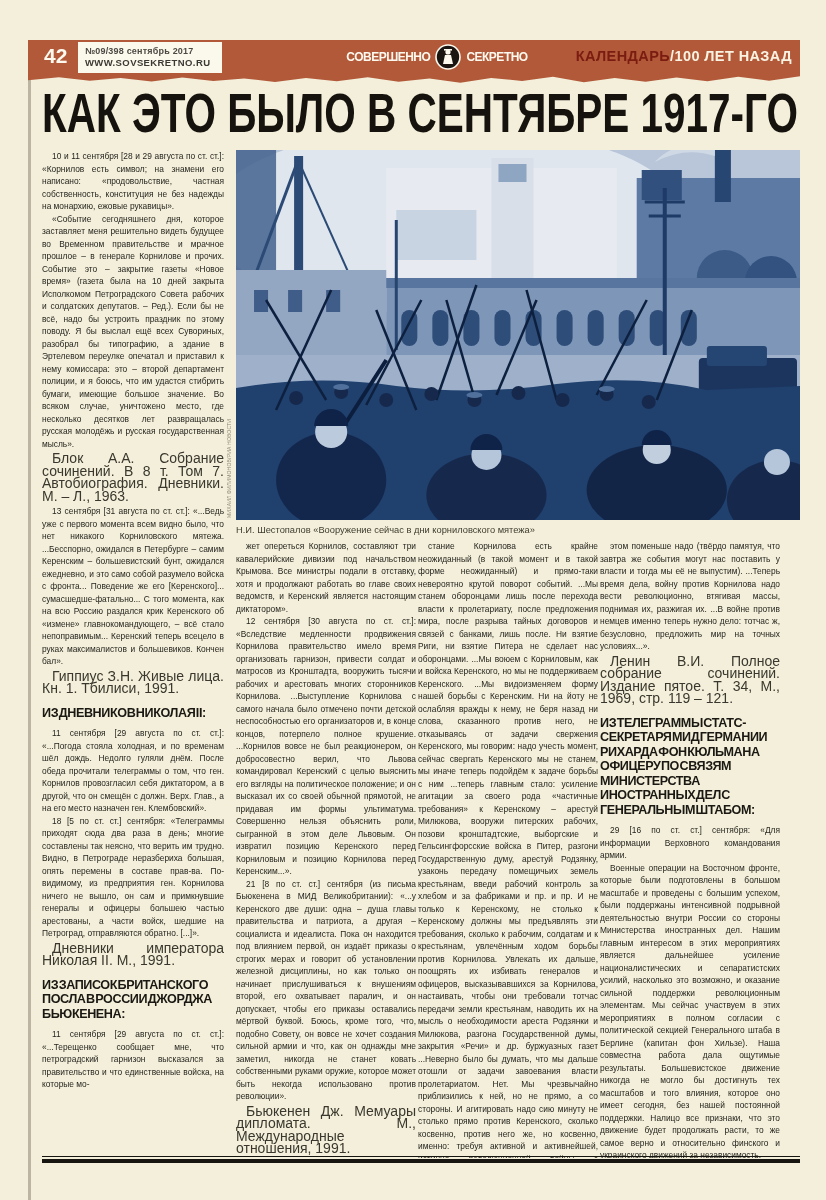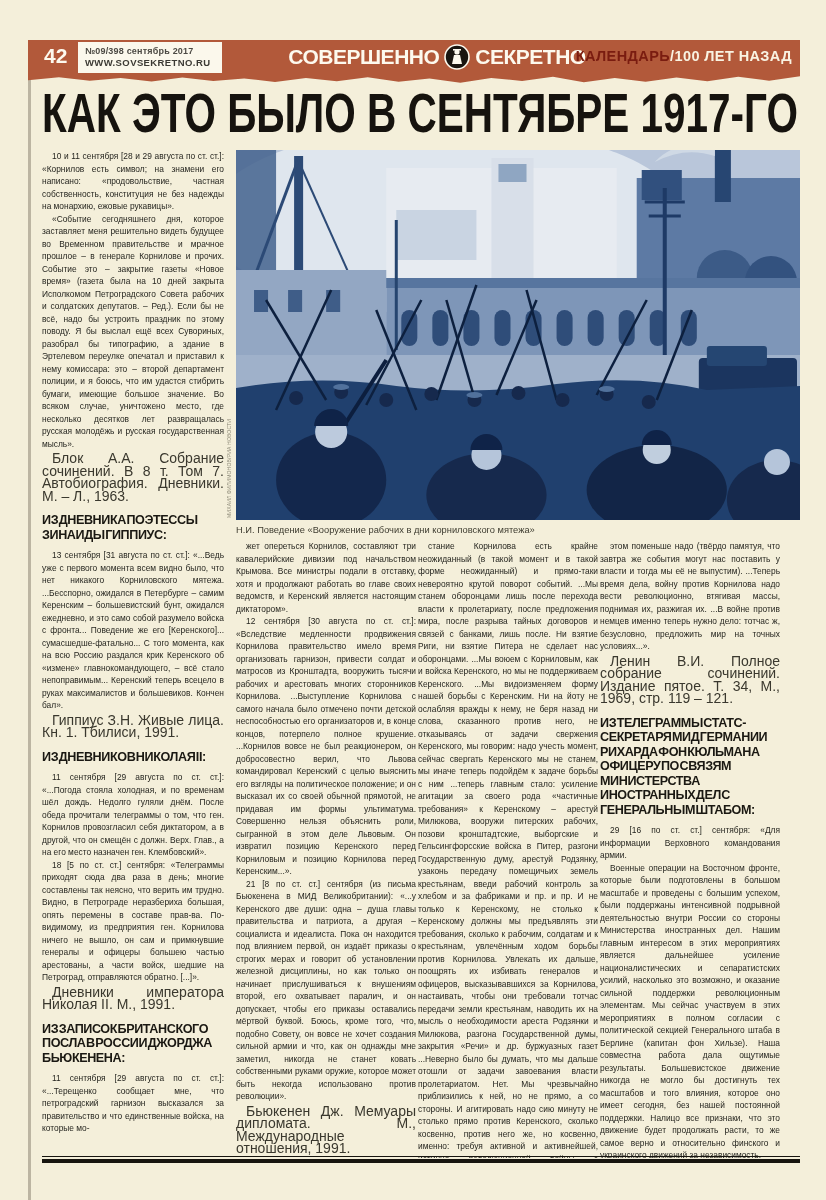--- a/index.html
+++ b/index.html
@@ -18,21 +18,21 @@
     background:#b2593a;
     clip-path:polygon(0 0,100% 0,100% 30%,96% 70%,92% 35%,88% 75%,84% 40%,80% 80%,76% 45%,72% 85%,68% 35%,64% 72%,60% 45%,56% 88%,52% 50%,48% 80%,44% 38%,40% 76%,36% 45%,32% 82%,28% 50%,24% 72%,20% 40%,16% 78%,12% 46%,8% 70%,4% 38%,0 66%); }
   .pageno { position:absolute; left:16px; top:4px; color:#fdf9ee;
     font-size:21px; font-weight:700; }
   .issue-box { position:absolute; left:50px; top:2px; width:144px; height:32px;
     background:#fbf8ec; padding:3px 7px; box-sizing:border-box; }
   .issue-line { font-size:9px; font-weight:600; color:#4c4a44; line-height:12px; letter-spacing:.2px; }
   .issue-site { font-size:9.5px; font-weight:700; color:#3c3a34; line-height:12px; letter-spacing:.4px; }
   .logo { position:absolute; left:254px; top:3px; width:310px; height:28px;
     display:flex; align-items:center; justify-content:center; gap:5px; }
-  .logo-word { color:#fdf9ee; font-size:21px; font-weight:800; letter-spacing:-0.5px; }
+  .logo-word { color:#fdf9ee; font-size:12px; font-weight:800; letter-spacing:-0.5px; }
   .logo-emblem { flex:0 0 auto; }
   .rubric { position:absolute; right:8px; top:8px; font-size:14.5px; font-weight:700; letter-spacing:.4px; }
   .rubric-main { color:#7a1c10; }
   .rubric-sub  { color:#f9f3e2; }
 
   
   .headline { position:absolute; left:42px; right:28px; top:84px; height:58px; margin:0; }
   .headline svg { display:block; }
 
   
@@ -92,21 +92,20 @@
     <svg width="760" height="58" viewBox="0 0 760 58">
       <text x="0" y="48" font-family="Liberation Sans, sans-serif" font-weight="bold" font-size="55" fill="#16130e" textLength="756" lengthAdjust="spacingAndGlyphs">КАК ЭТО БЫЛО В СЕНТЯБРЕ 1917-ГО</text>
     </svg>
   </h1>
 
   <main class="content">
     <section class="col">
         <p class="para">10 и 11 сентября [28 и 29 августа по ст. ст.]: «Корнилов есть символ; на знамени его написано: «продовольствие, частная собственность, конституция не без надежды на монархию, ежовые рукавицы».</p>
         <p class="para">«Событие сегодняшнего дня, которое заставляет меня решительно видеть будущее во Временном правительстве и мрачное прошлое – в генерале Корнилове и прочих. Событие это – закрытие газеты «Новое время» (газета была на 10 дней закрыта Исполкомом Петроградского Совета рабочих и солдатских депутатов. – Ред.). Если бы не всё, надо бы устроить праздник по этому поводу. Я бы выслал ещё всех Сувориных, разобрал бы типографию, а здание в Эртелевом переулке опечатал и приставил к нему комиссара: это – второй департамент полиции, и я боюсь, что им удастся стибрить бумаги, имеющие большое значение. Во всяком случае, уничтожено место, где несколько десятков лет развращалась русская молодёжь и русская государственная мысль».</p>
         <p class="source">Блок А.А. Собрание сочинений. В 8 т. Том 7. Автобиография. Дневники. М. – Л., 1963.</p>
-        <h3 class="heading">ИЗ ДНЕВНИКА ПОЭТЕССЫ ЗИНАИДЫ ГИППИУС:</h3>
         <p class="para">13 сентября [31 августа по ст. ст.]: «...Ведь уже с первого момента всем видно было, что нет никакого Корниловского мятежа. ...Бесспорно, ожидался в Петербурге – самим Керенским – большевистский бунт, ожидался ежедневно, и это само собой разумело войска с фронта... Поведение же его [Керенского]... сумасшедше-фатально... С того момента, как на всю Россию раздался крик Керенского об «измене» главнокомандующего, – всё стало непоправимым... Керенский теперь всецело в руках максималистов и большевиков. Кончен бал».</p>
         <p class="source">Гиппиус З.Н. Живые лица. Кн. 1. Тбилиси, 1991.</p>
         <h3 class="heading">ИЗ ДНЕВНИКОВ НИКОЛАЯ II:</h3>
         <p class="para">11 сентября [29 августа по ст. ст.]: «...Погода стояла холодная, и по временам шёл дождь. Недолго гуляли днём. После обеда прочитали телеграммы о том, что ген. Корнилов провозгласил себя диктатором, а в другой, что он смещён с должн. Верх. Глав., а на его место назначен ген. Клембовский».</p>
         <p class="para">18 [5 по ст. ст.] сентября: «Телеграммы приходят сюда два раза в день; многие составлены так неясно, что верить им трудно. Видно, в Петрограде неразбериха большая, опять перемены в составе прав-ва. По-видимому, из предприятия ген. Корнилова ничего не вышло, он сам и примкнувшие генералы и офицеры большею частью арестованы, а части войск, шедшие на Петроград, отправляются обратно. [...]».</p>
         <p class="source">Дневники императора Николая II. М., 1991.</p>
         <h3 class="heading">ИЗ ЗАПИСОК БРИТАНСКОГО ПОСЛА В РОССИИ ДЖОРДЖА БЬЮКЕНЕНА:</h3>
         <p class="para">11 сентября [29 августа по ст. ст.]: «...Терещенко сообщает мне, что петроградский гарнизон высказался за правительство и что единственные войска, на которые мо-</p>
       </section>
 
@@ -184,21 +183,21 @@
           <ellipse cx="250" cy="345" rx="60" ry="42" fill="#16294d"></ellipse>
           <circle cx="250" cy="305" r="15" fill="#b5c5da"></circle>
           <path d="M234 300 a16 16 0 0 1 32 0 z" fill="#0f2348"></path>
           <ellipse cx="420" cy="340" rx="70" ry="45" fill="#122547"></ellipse>
           <circle cx="420" cy="300" r="14" fill="#c0cede"></circle>
           <path d="M405 295 a15 15 0 0 1 30 0 z" fill="#0f2348"></path>
           <ellipse cx="540" cy="350" rx="50" ry="40" fill="#16294d"></ellipse>
           <circle cx="540" cy="312" r="13" fill="#b5c5da"></circle>
         </svg>
       </figure>
-      <figcaption class="caption">Н.И. Поведение «Вооружение рабочих в дни корниловского мятежа»</figcaption>
+      <figcaption class="caption">Н.И. Шестопалов «Вооружение сейчас в дни корниловского мятежа»</figcaption>
       <div class="threecols">
         <section class="col">
             <p class="para">жет опереться Корнилов, составляют три кавалерийские дивизии под начальством Крымова. Все министры подали в отставку, хотя и продолжают работать во главе своих ведомств, и Керенский является настоящим диктатором».</p>
             <p class="para">12 сентября [30 августа по ст. ст.]: «Вследствие медленности продвижения Корнилова правительство имело время организовать гарнизон, привести солдат и матросов из Кронштадта, вооружить тысячи рабочих и арестовать многих сторонников Корнилова. ...Выступление Корнилова с самого начала было отмечено почти детской неспособностью его организаторов и, в конце концов, потерпело полное крушение. ...Корнилов вовсе не был реакционером, он добросовестно верил, что Львова командировал Керенский с целью выяснить его взгляды на политическое положение; и он высказал их со своей обычной прямотой, не придавая им формы ультиматума. Совершенно нельзя объяснить роли, сыгранной в этом деле Львовым. Он извратил позицию Керенского перед Корниловым и позицию Корнилова перед Керенским...».</p>
             <p class="para">21 [8 по ст. ст.] сентября (из письма Бьюкенена в МИД Великобритании): «...у Керенского две души: одна – душа главы правительства и патриота, а другая – социалиста и идеалиста. Пока он находится под влиянием первой, он издаёт приказы о строгих мерах и говорит об установлении железной дисциплины, но как только он начинает прислушиваться к внушениям второй, его охватывает паралич, и он допускает, чтобы его приказы оставались мёртвой буквой. Боюсь, кроме того, что, подобно Совету, он вовсе не хочет создания сильной армии и что, как он однажды мне заметил, никогда не станет ковать собственными руками оружие, которое может быть некогда использовано против революции».</p>
             <p class="source">Бьюкенен Дж. Мемуары дипломата. М., Международные отношения, 1991.</p>
             <h3 class="heading">ИЗ ПИСЬМА В.И. ЛЕНИНА:</h3>
           </section>
         <section class="col">
             <p class="para">стание Корнилова есть крайне неожиданный (в такой момент и в такой форме неожиданный) и прямо-таки невероятно крутой поворот событий. ...Мы станем оборонцами лишь после перехода власти к пролетариату, после предложения мира, после разрыва тайных договоров и связей с банками, лишь после. Ни взятие Риги, ни взятие Питера не сделает нас оборонцами. ...Мы воюем с Корниловым, как и войска Керенского, но мы не поддерживаем Керенского. ...Мы видоизменяем форму нашей борьбы с Керенским. Ни на йоту не ослабляя вражды к нему, не беря назад ни слова, сказанного против него, не отказываясь от задачи свержения Керенского, мы говорим: надо учесть момент, сейчас свергать Керенского мы не станем, мы иначе теперь подойдём к задаче борьбы с ним ...теперь главным стало: усиление агитации за своего рода «частичные требования» к Керенскому – арестуй Милюкова, вооружи питерских рабочих, позови кронштадтские, выборгские и Гельсингфорсские войска в Питер, разгони Государственную думу, арестуй Родзянку, узаконь передачу помещичьих земель крестьянам, введи рабочий контроль за хлебом и за фабриками и пр. и пр. И не только к Керенскому, не столько к Керенскому должны мы предъявлять эти требования, сколько к рабочим, солдатам и к крестьянам, увлечённым ходом борьбы против Корнилова. Увлекать их дальше, поощрять их избивать генералов и офицеров, высказывавшихся за Корнилова, настаивать, чтобы они требовали тотчас передачи земли крестьянам, наводить их на мысль о необходимости ареста Родзянки и Милюкова, разгона Государственной думы, закрытия «Речи» и др. буржуазных газет ...Неверно было бы думать, что мы дальше отошли от задачи завоевания власти пролетариатом. Нет. Мы чрезвычайно приблизились к ней, но не прямо, а со стороны. И агитировать надо сию минуту не столько прямо против Керенского, сколько косвенно, против него же, но косвенно, именно: требуя активной и активнейшей, истинно революционной войны с Корниловым. Развитие этой войны одно только может нас привести к власти и оговорить в агитации об</p>

